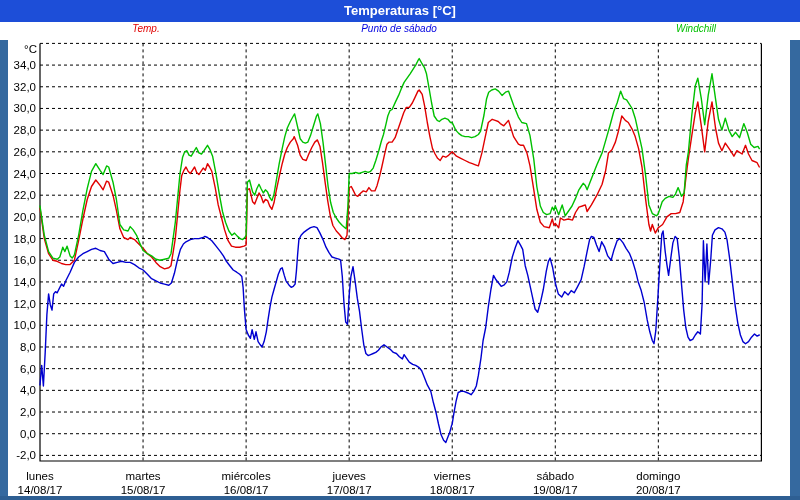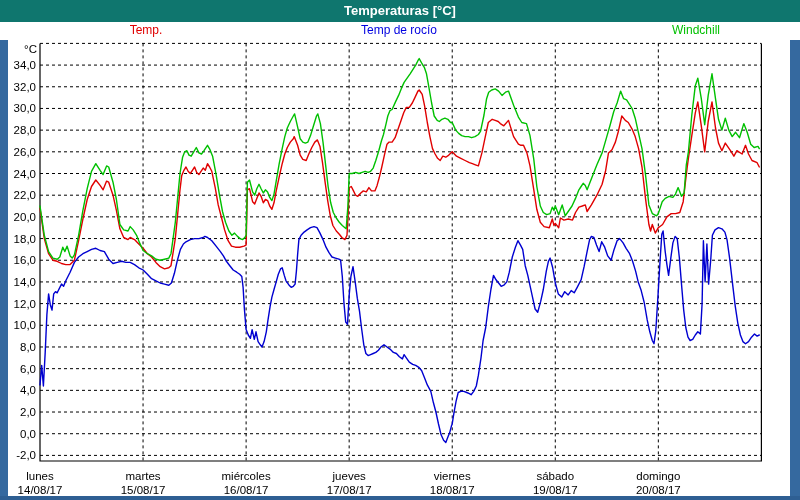--- a/index.html
+++ b/index.html
@@ -1,41 +1,41 @@
 <!DOCTYPE html>
 <html><head>
 <meta charset="utf-8">
 <style>
   html,body{margin:0;padding:0;background:#fff;}
   .window{position:relative;width:800px;height:500px;background:#ffffff;overflow:hidden;
           font-family:"Liberation Sans",sans-serif;}
-  .titlebar{position:absolute;left:0;top:0;width:800px;height:22px;background:#0f766e;
+  .titlebar{position:absolute;left:0;top:0;width:800px;height:22px;background:#1d4ed8;
             color:#fff;font-size:13px;font-weight:bold;text-align:center;line-height:22px;}
-  .legend{position:absolute;left:0;top:22px;width:800px;height:18px;background:#fff;font-size:12px;}
+  .legend{position:absolute;left:0;top:22px;width:800px;height:18px;background:#fff;font-size:10px;font-style:italic;}
   .lg{position:absolute;top:1px;transform:translateX(-50%);white-space:nowrap;}
   .lg.t{left:146px;}
   .lg.d{left:399px;}
   .lg.w{left:660px;margin-left:36px;}
   .side{position:absolute;top:40px;bottom:0;background:#35699f;}
   .side.left{left:0;width:8px;}
   .side.right{right:0;width:10px;}
   .bottomband{position:absolute;left:0;right:0;bottom:0;height:4px;background:#2e5f93;}
   svg#chart{position:absolute;left:0;top:40px;}
   svg#chart text{font-family:"Liberation Sans",sans-serif;font-size:11.5px;fill:#000;}
 </style>
 </head>
 <body>
 
 <div class="window">
   <div class="titlebar">
     <span>Temperaturas [°C]</span>
   </div>
   <div class="legend">
     <span class="lg t" style="color: rgb(224, 0, 0);">Temp.</span>
-    <span class="lg d" style="color: rgb(0, 0, 224);">Temp de rocío</span>
+    <span class="lg d" style="color: rgb(0, 0, 224);">Punto de sábado</span>
     <span class="lg w" style="color: rgb(0, 192, 0);">Windchill</span>
   </div>
   <svg id="chart" width="800" height="456" viewBox="0 0 800 456">
       <line x1="40" y1="3.4" x2="761.4" y2="3.4" stroke="#000" stroke-width="1" stroke-dasharray="3,3"></line>
       <line x1="40" y1="25.084" x2="761.4" y2="25.084" stroke="#000" stroke-width="1" stroke-dasharray="3,3"></line>
       <line x1="40" y1="46.768" x2="761.4" y2="46.768" stroke="#000" stroke-width="1" stroke-dasharray="3,3"></line>
       <line x1="40" y1="68.45200000000001" x2="761.4" y2="68.45200000000001" stroke="#000" stroke-width="1" stroke-dasharray="3,3"></line>
       <line x1="40" y1="90.13600000000001" x2="761.4" y2="90.13600000000001" stroke="#000" stroke-width="1" stroke-dasharray="3,3"></line>
       <line x1="40" y1="111.82000000000001" x2="761.4" y2="111.82000000000001" stroke="#000" stroke-width="1" stroke-dasharray="3,3"></line>
       <line x1="40" y1="133.50400000000002" x2="761.4" y2="133.50400000000002" stroke="#000" stroke-width="1" stroke-dasharray="3,3"></line>

